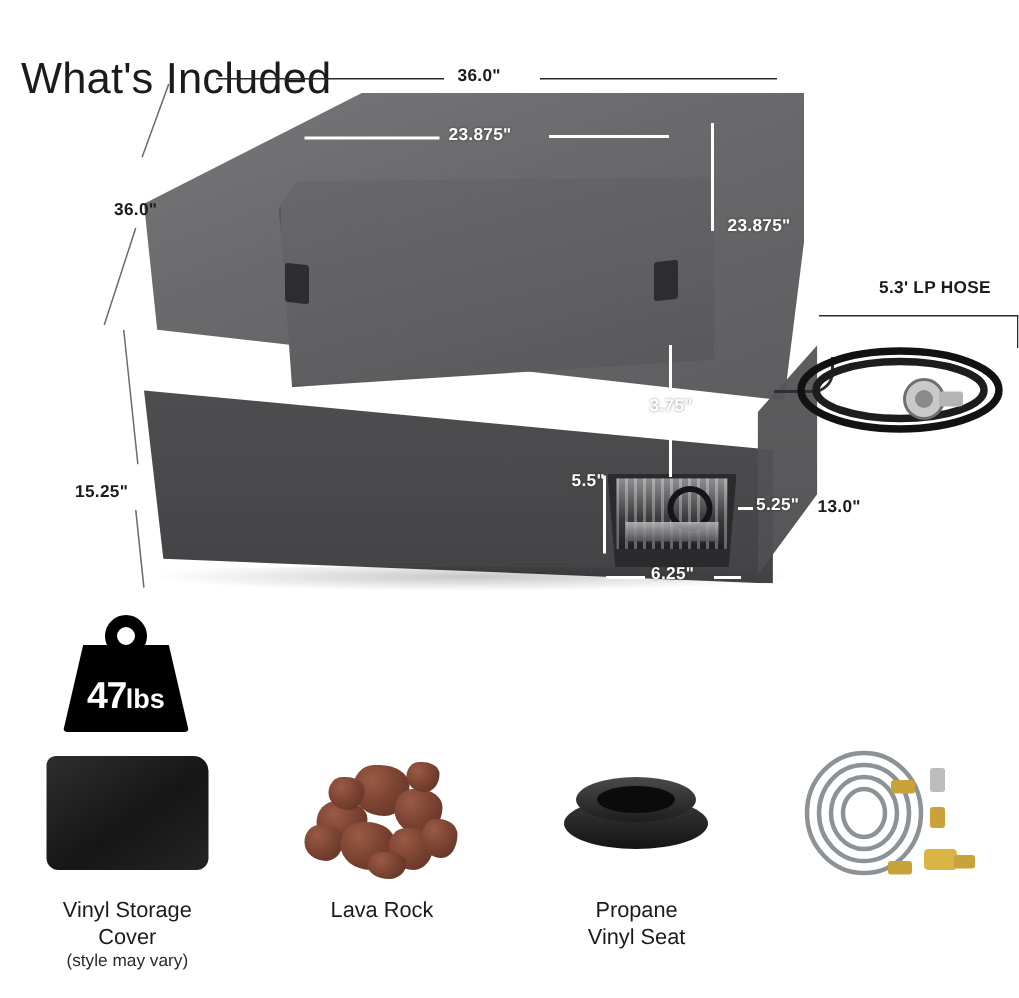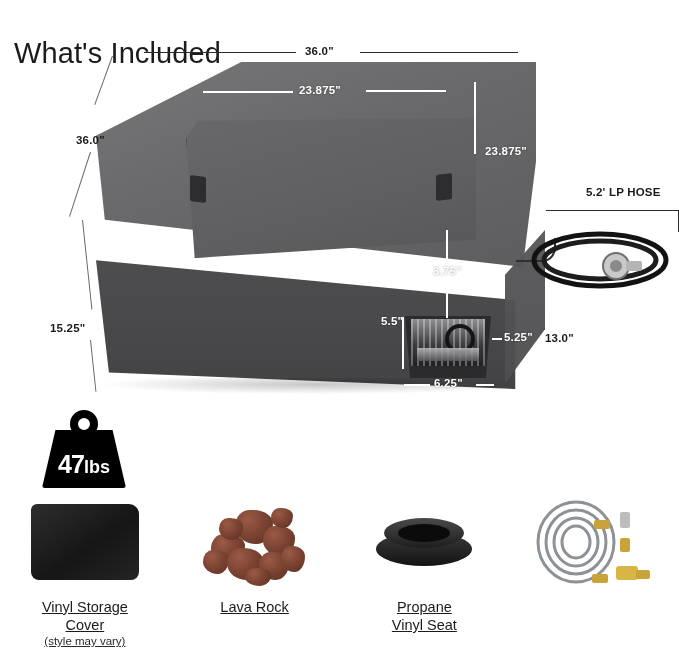--- a/index.html
+++ b/index.html
@@ -206,21 +206,20 @@
   .acc { flex: 1 1 0; position: relative; }
   .acc-art { position: relative; height: 98px; }
   .acc-label {
     margin-top: 8px;
     text-align: center;
     font-size: 14.5px;
     font-weight: 400;
     line-height: 1.25;
     color: #1b1b1b;
     white-space: pre-line;
-    text-decoration: underline;
   }
   .acc-note { display: block; font-size: 11.5px; margin-top: 1px; color: #2a2a2a; }
 
   
   .art-cover {
     position: absolute; left: 50%; top: 12px; transform: translateX(-50%);
     width: 108px; height: 76px;
     background: linear-gradient(145deg, #2e2e2e 0%, #161616 55%, #242424 100%);
     border-radius: 6px 10px 8px 8px;
   }
@@ -329,21 +328,21 @@
   <div class="rule-light" style="left:539px; top:304px; width:8px; height:2px;"></div>
 
   <div class="rule-light" style="left:404px; top:350px; width:26px; height:2px;"></div>
   <div class="dim light" style="left:434px; top:343px;">6.25"</div>
   <div class="rule-light" style="left:476px; top:350px; width:18px; height:2px;"></div>
 
   <div class="rule-light" style="left:551px; top:234px; width:2px; height:58px;"></div>
   <div class="dim dark" style="left:545px; top:298px;">13.0"</div>
   <div class="rule-light" style="left:551px; top:316px; width:2px; height:40px;"></div>
 
-  <div class="dim dark" style="left:586px; top:152px;">5.2' LP HOSE</div>
+  <div class="dim dark" style="left:586px; top:152px;">5.3' LP HOSE</div>
   <div class="rule-dark" style="left:546px; top:176px; width:133px; height:1px;"></div>
   <div class="rule-dark" style="left:678px; top:176px; width:1px; height:22px;"></div>
 
   <div class="hose-lead"></div>
   <div class="hose-wrap">
     <svg width="151" height="72" viewBox="0 0 151 72" aria-hidden="true">
       <ellipse cx="72" cy="40" rx="66" ry="26" fill="none" stroke="#121212" stroke-width="5"></ellipse>
       <ellipse cx="72" cy="40" rx="56" ry="19" fill="none" stroke="#1d1d1d" stroke-width="5"></ellipse>
       <circle cx="88" cy="46" r="13" fill="#c9c9c9" stroke="#6f6f6f" stroke-width="2"></circle>
       <circle cx="88" cy="46" r="6" fill="#8a8a8a"></circle>

